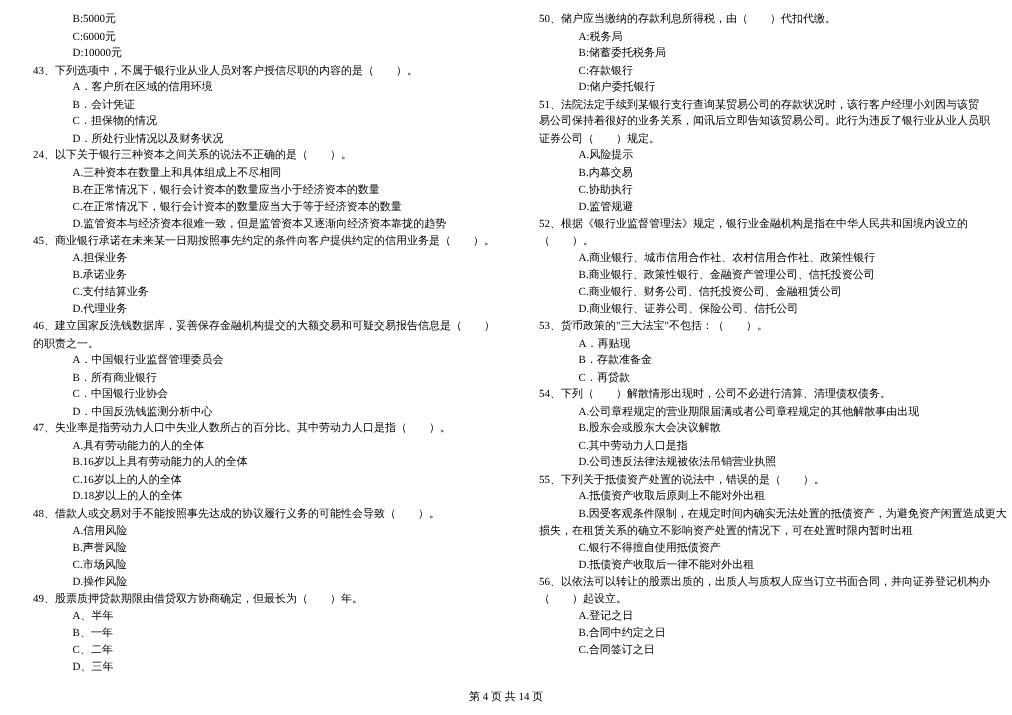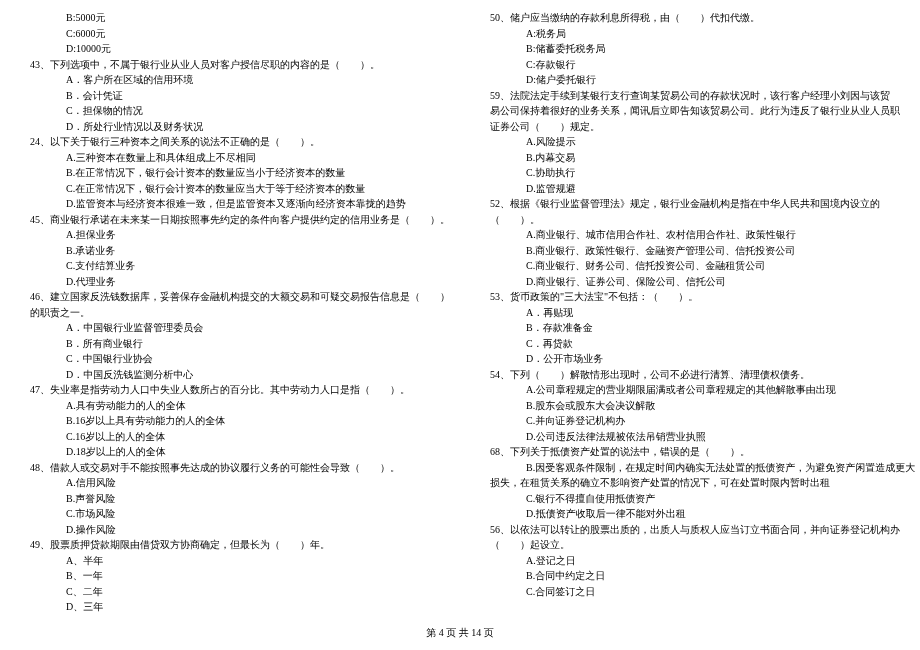--- a/index.html
+++ b/index.html
@@ -84,44 +84,44 @@
         <div class="line opt">B、一年</div>
         <div class="line opt">C、二年</div>
         <div class="line opt">D、三年</div>
       </div>
     <div class="col" id="col-right">
         <div class="line q">50、储户应当缴纳的存款利息所得税，由（　　）代扣代缴。</div>
         <div class="line opt">A:税务局</div>
         <div class="line opt">B:储蓄委托税务局</div>
         <div class="line opt">C:存款银行</div>
         <div class="line opt">D:储户委托银行</div>
-        <div class="line q">59、法院法定手续到某银行支行查询某贸易公司的存款状况时，该行客户经理小刘因与该贸</div>
+        <div class="line q">51、法院法定手续到某银行支行查询某贸易公司的存款状况时，该行客户经理小刘因与该贸</div>
         <div class="line cont">易公司保持着很好的业务关系，闻讯后立即告知该贸易公司。此行为违反了银行业从业人员职</div>
         <div class="line cont">证券公司（　　）规定。</div>
         <div class="line opt">A.风险提示</div>
         <div class="line opt">B.内幕交易</div>
         <div class="line opt">C.协助执行</div>
         <div class="line opt">D.监管规避</div>
         <div class="line q">52、根据《银行业监督管理法》规定，银行业金融机构是指在中华人民共和国境内设立的</div>
         <div class="line cont">（　　）。</div>
         <div class="line opt">A.商业银行、城市信用合作社、农村信用合作社、政策性银行</div>
         <div class="line opt">B.商业银行、政策性银行、金融资产管理公司、信托投资公司</div>
         <div class="line opt">C.商业银行、财务公司、信托投资公司、金融租赁公司</div>
         <div class="line opt">D.商业银行、证券公司、保险公司、信托公司</div>
         <div class="line q">53、货币政策的"三大法宝"不包括：（　　）。</div>
         <div class="line opt">A．再贴现</div>
         <div class="line opt">B．存款准备金</div>
         <div class="line opt">C．再贷款</div>
-        <div class="line opt">D．公开市场业务</div>
         <div class="line q">54、下列（　　）解散情形出现时，公司不必进行清算、清理债权债务。</div>
         <div class="line opt">A.公司章程规定的营业期限届满或者公司章程规定的其他解散事由出现</div>
         <div class="line opt">B.股东会或股东大会决议解散</div>
-        <div class="line opt">C.并向证券登记机构办</div>
+        <div class="line opt">C.其中劳动力人口是指</div>
         <div class="line opt">D.公司违反法律法规被依法吊销营业执照</div>
-        <div class="line q">68、下列关于抵债资产处置的说法中，错误的是（　　）。</div>
+        <div class="line q">55、下列关于抵债资产处置的说法中，错误的是（　　）。</div>
+        <div class="line opt">A.抵债资产收取后原则上不能对外出租</div>
         <div class="line opt">B.因受客观条件限制，在规定时间内确实无法处置的抵债资产，为避免资产闲置造成更大</div>
         <div class="line cont">损失，在租赁关系的确立不影响资产处置的情况下，可在处置时限内暂时出租</div>
         <div class="line opt">C.银行不得擅自使用抵债资产</div>
         <div class="line opt">D.抵债资产收取后一律不能对外出租</div>
         <div class="line q">56、以依法可以转让的股票出质的，出质人与质权人应当订立书面合同，并向证券登记机构办</div>
         <div class="line cont">（　　）起设立。</div>
         <div class="line opt">A.登记之日</div>
         <div class="line opt">B.合同中约定之日</div>
         <div class="line opt">C.合同签订之日</div>
       </div>

